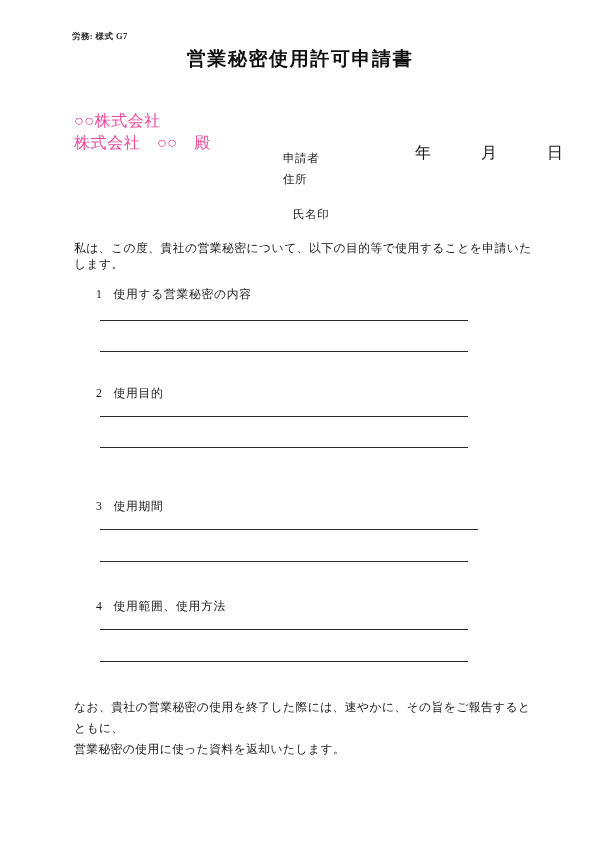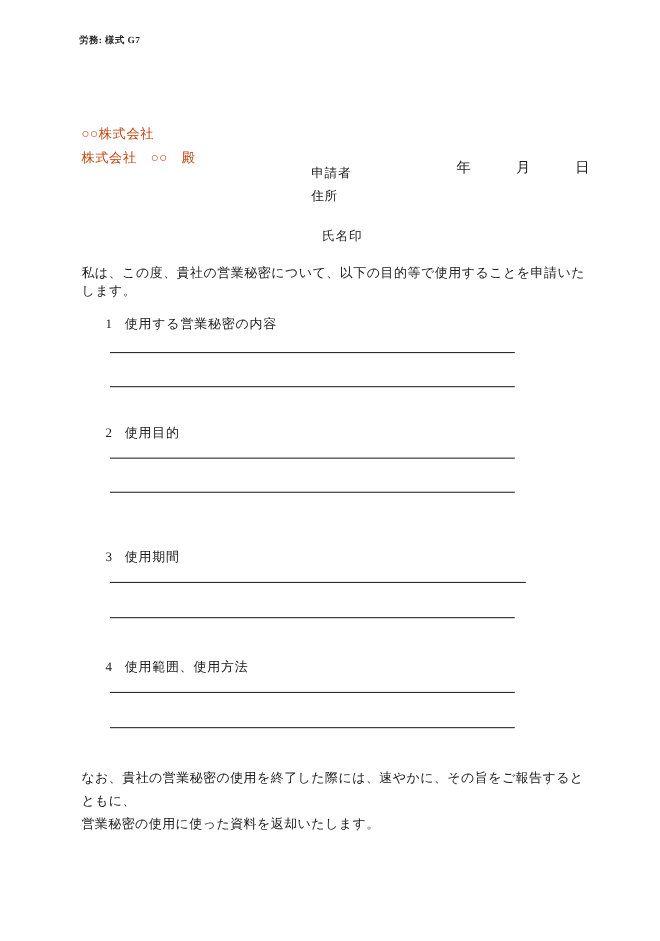--- a/index.html
+++ b/index.html
@@ -41,33 +41,33 @@
     font-weight: bold;
     letter-spacing: 1.6px;
     color: #111111;
   }
 
   
   .addressee {
     position: absolute;
     left: 74px;
     top: 110px;
-    font-size: 12px;
+    font-size: 16px;
     line-height: 22px;
     letter-spacing: 0.6px;
-    color: #c2410c;
+    color: #ec4899;
   }
   .addressee div { white-space: pre; }
 
   
   .date-line {
     position: absolute;
     left: 415px;
     top: 143px;
-    font-size: 13px;
+    font-size: 16px;
     letter-spacing: 0.5px;
     color: #1a1a1a;
     white-space: pre;
   }
 
   
   .applicant {
     position: absolute;
     left: 283px;
     top: 148px;
@@ -130,20 +130,21 @@
   }
   .closing div { }
 </style>
 </head>
 <body>
 
 <div class="page">
 
   <div class="form-code">労務: 様式 G7</div>
 
+  <div class="doc-title">営業秘密使用許可申請書</div>
 
   <div class="addressee">
     <div>○○株式会社</div>
     <div>株式会社　○○　殿</div>
   </div>
 
   <div class="date-line">年　　　月　　　日</div>
 
   <div class="applicant">
     <div>申請者</div>

